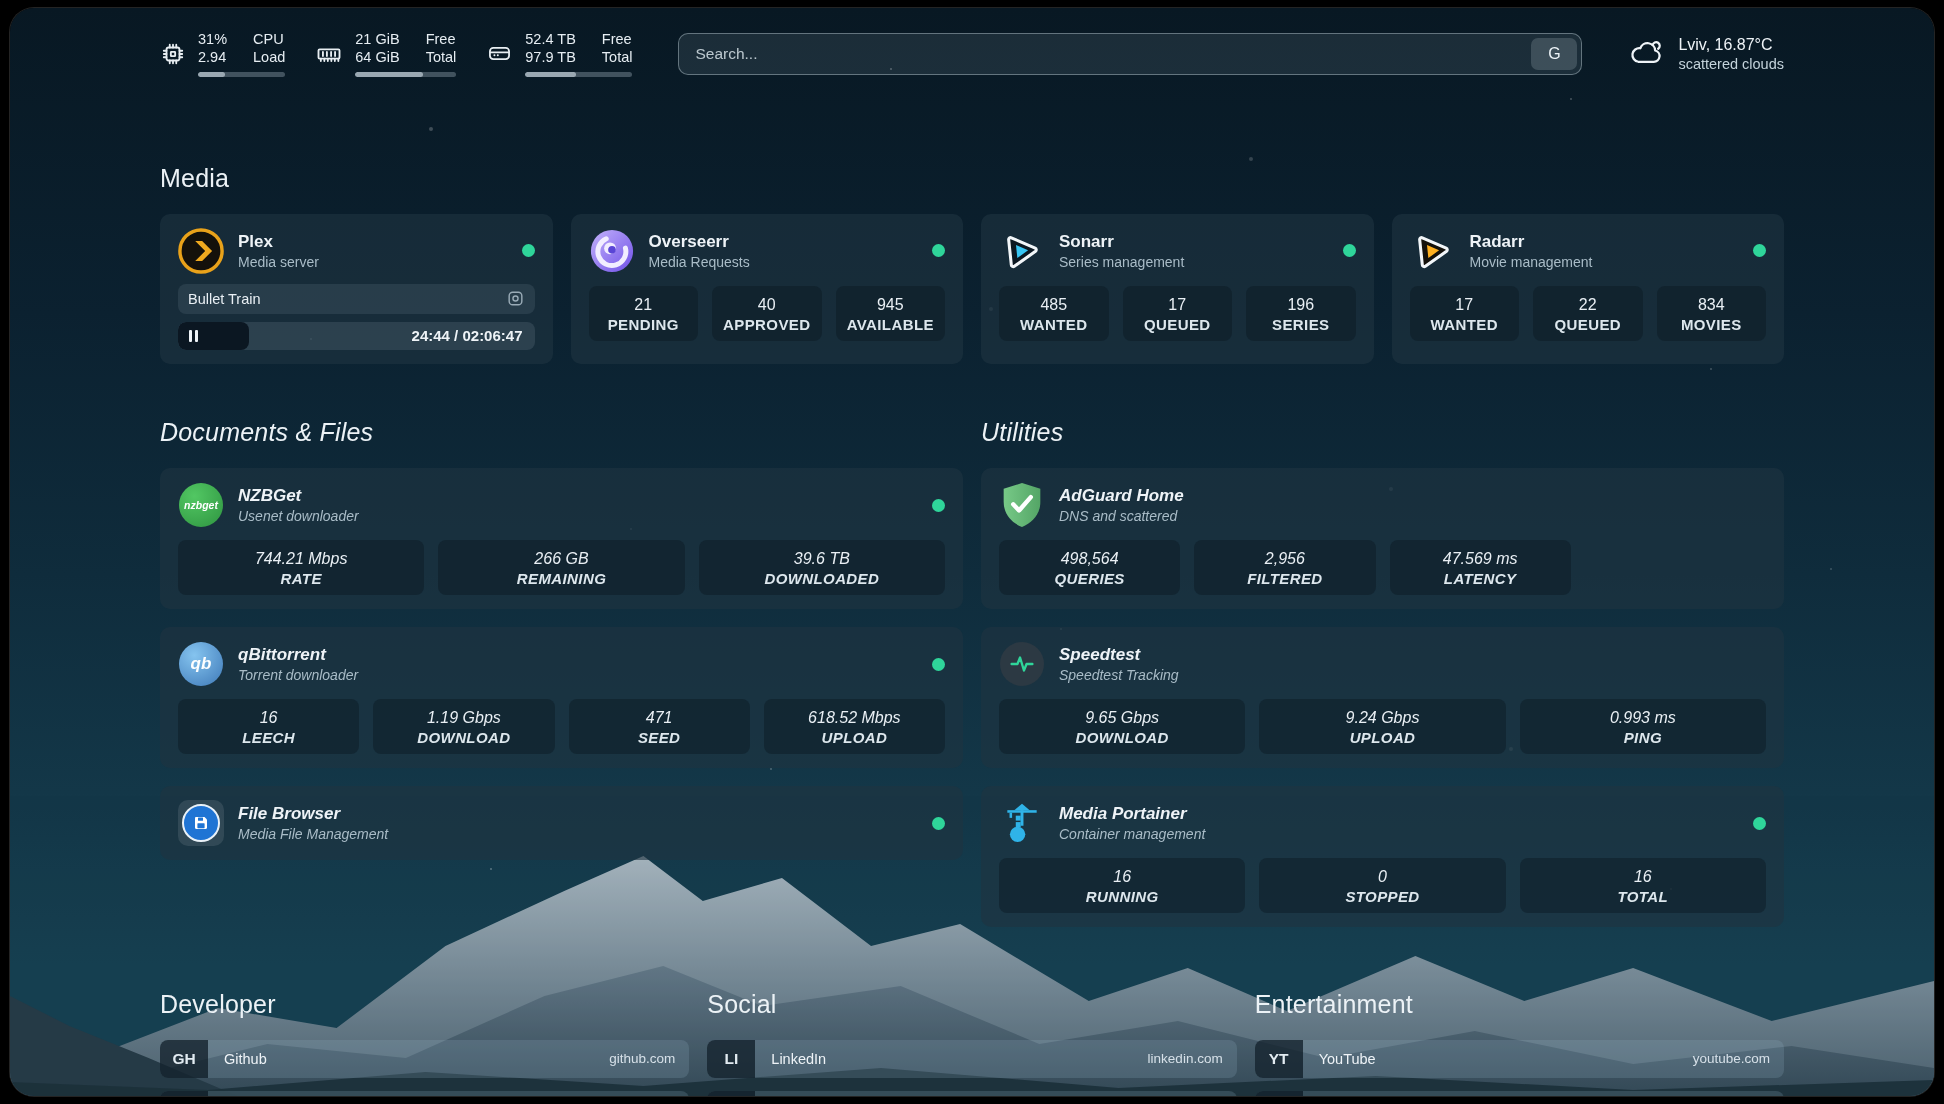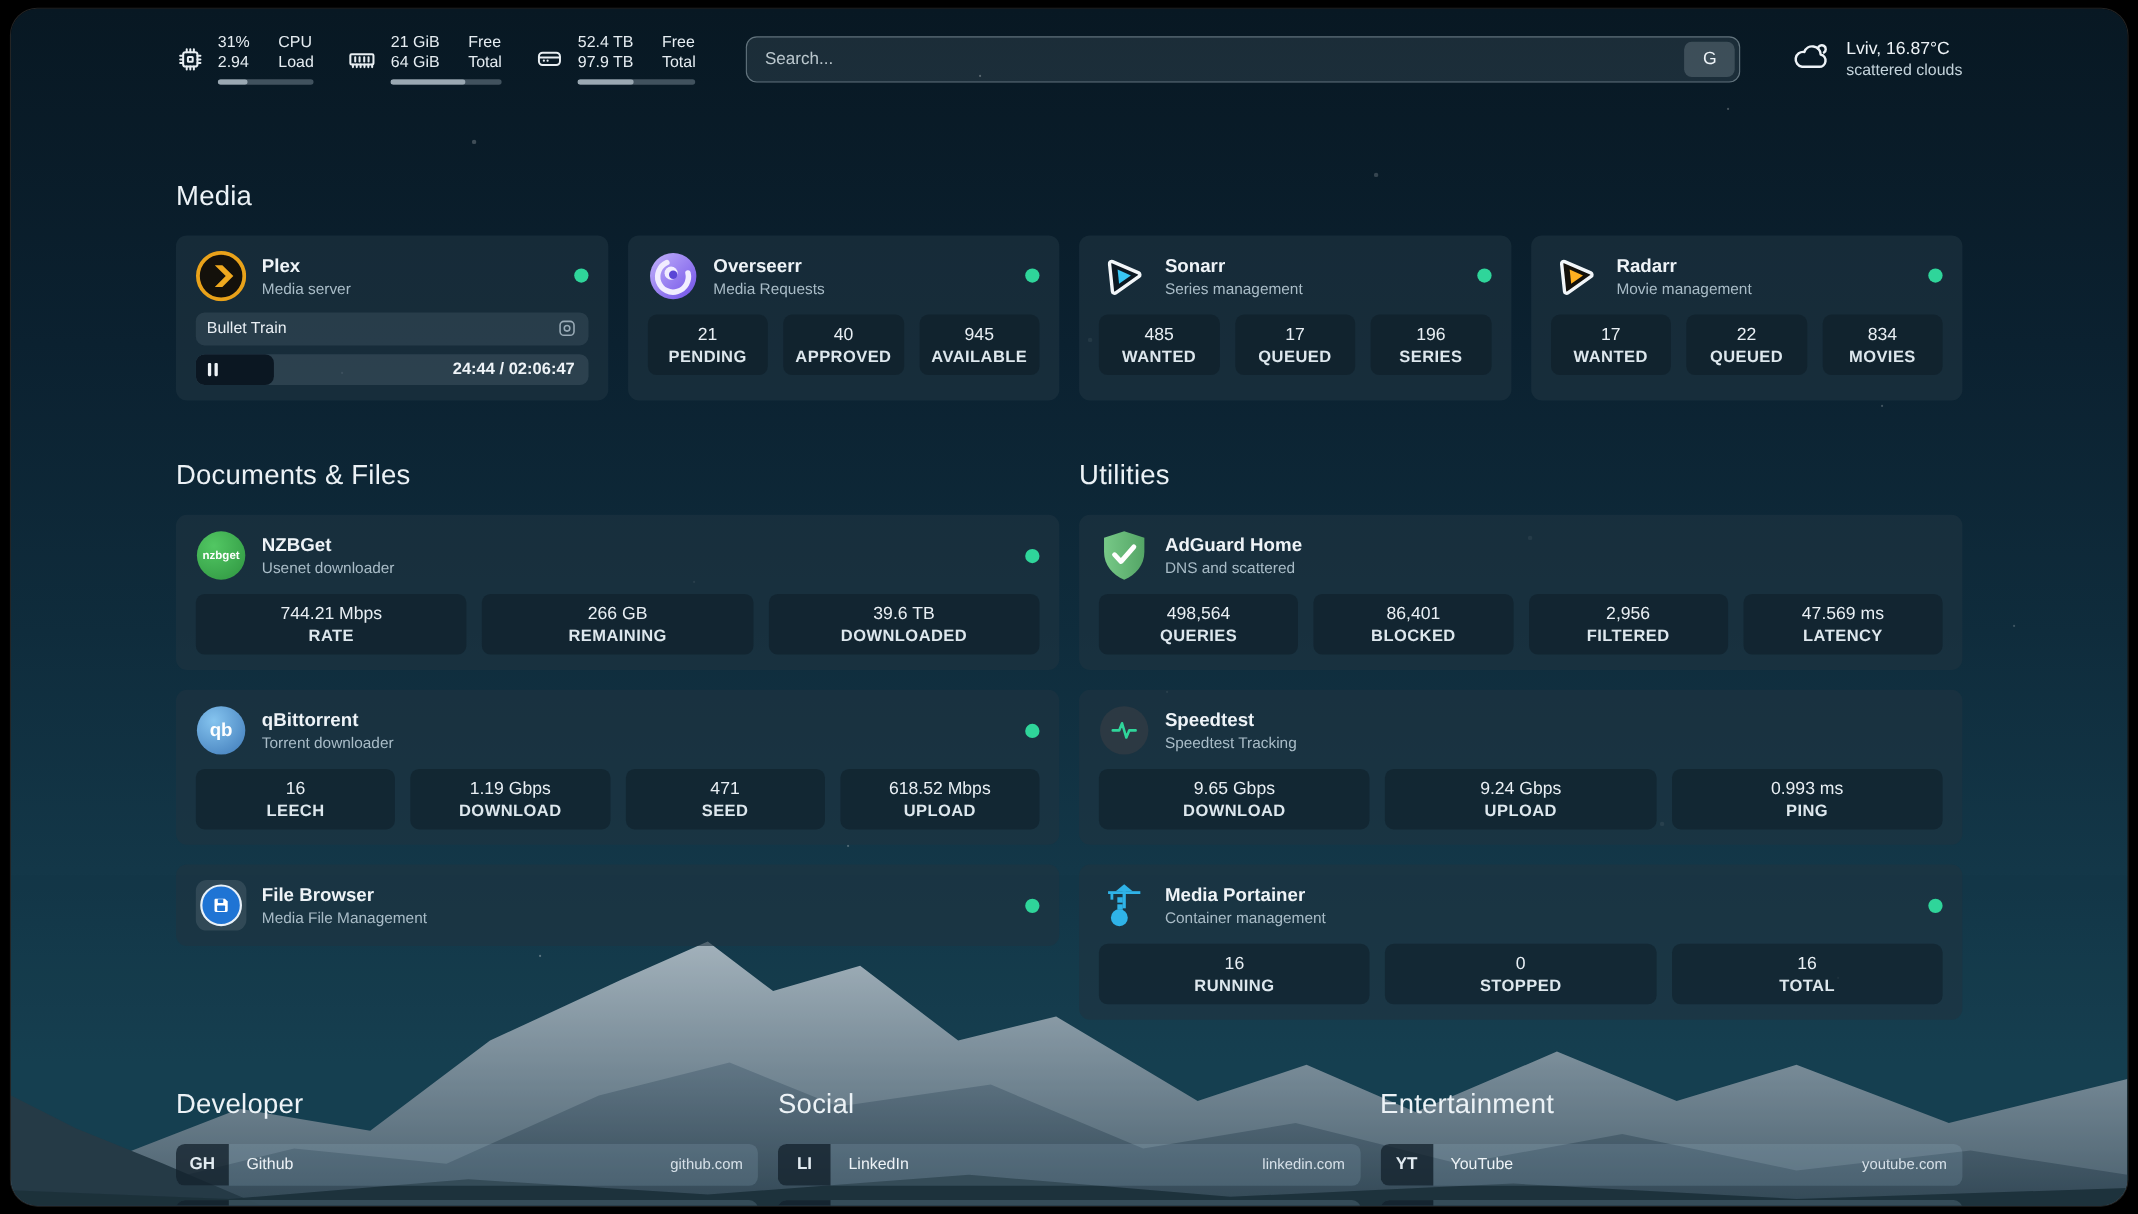--- a/index.html
+++ b/index.html
@@ -65,21 +65,21 @@
   .np-row{margin-top:10px;height:30px;background:rgba(196,216,229,0.10);border-radius:8px;
     display:flex;align-items:center;padding:0 10px;font-size:14.5px;color:#e9eff4;}
   .np-icon{margin-left:auto;display:flex;opacity:.85;}
   .np-progress{margin-top:8px;height:28px;background:rgba(196,216,229,0.12);border-radius:8px;
     position:relative;display:flex;align-items:center;overflow:hidden;}
   .np-fill{position:absolute;left:0;top:0;bottom:0;border-radius:8px;background:rgba(7,17,29,0.88);}
   .pause-icon{position:relative;margin-left:11px;display:flex;gap:3px;}
   .pause-icon span{width:3px;height:12px;background:#eef3f7;border-radius:1px;}
   .np-time{margin-left:auto;padding-right:12px;font-size:15px;font-weight:600;color:#eef3f7;position:relative;}
 
-  .grid-2{display:grid;grid-template-columns:1fr 1fr;gap:18px;margin-top:34px;}
+  .grid-2{display:grid;grid-template-columns:1fr 1fr;gap:18px;margin-top:34px;font-style:italic;}
   .col-stack{display:flex;flex-direction:column;gap:18px;margin-top:20px;justify-content:space-between;}
 
   
   .circle-ic{border-radius:50%;display:flex;align-items:center;justify-content:center;}
   .nzbget-ic{width:44px;height:44px;background:radial-gradient(circle at 35% 30%,#52c763,#2e9440);color:#fff;font-size:10.5px;font-weight:700;}
   .qb-ic{width:44px;height:44px;background:radial-gradient(circle at 35% 30%,#85c4ef,#3e79b8);color:#fff;font-size:17px;font-weight:700;}
   .fb-outer{width:46px;height:46px;border-radius:10px;background:rgba(255,255,255,0.10);display:flex;align-items:center;justify-content:center;}
   .fb-inner{width:34px;height:34px;border-radius:50%;background:#1f74d4;border:2px solid #e9f1f8;display:flex;align-items:center;justify-content:center;}
   .speed-ic{width:44px;height:44px;background:#2c3943;}
 
@@ -466,24 +466,20 @@
                 <span class="card-name">AdGuard Home</span>
                 <span class="card-desc">DNS and scattered</span>
               </div>
             </div>
             <div class="stats-row cols-4">
               <div class="stat-block">
                 <div class="stat-value">498,564</div>
                 <div class="stat-label">QUERIES</div>
               </div>
               <div class="stat-block">
-                <div class="stat-value">86,401</div>
-                <div class="stat-label">BLOCKED</div>
-              </div>
-              <div class="stat-block">
                 <div class="stat-value">2,956</div>
                 <div class="stat-label">FILTERED</div>
               </div>
               <div class="stat-block">
                 <div class="stat-value">47.569 ms</div>
                 <div class="stat-label">LATENCY</div>
               </div>
             </div>
           </div>
 

